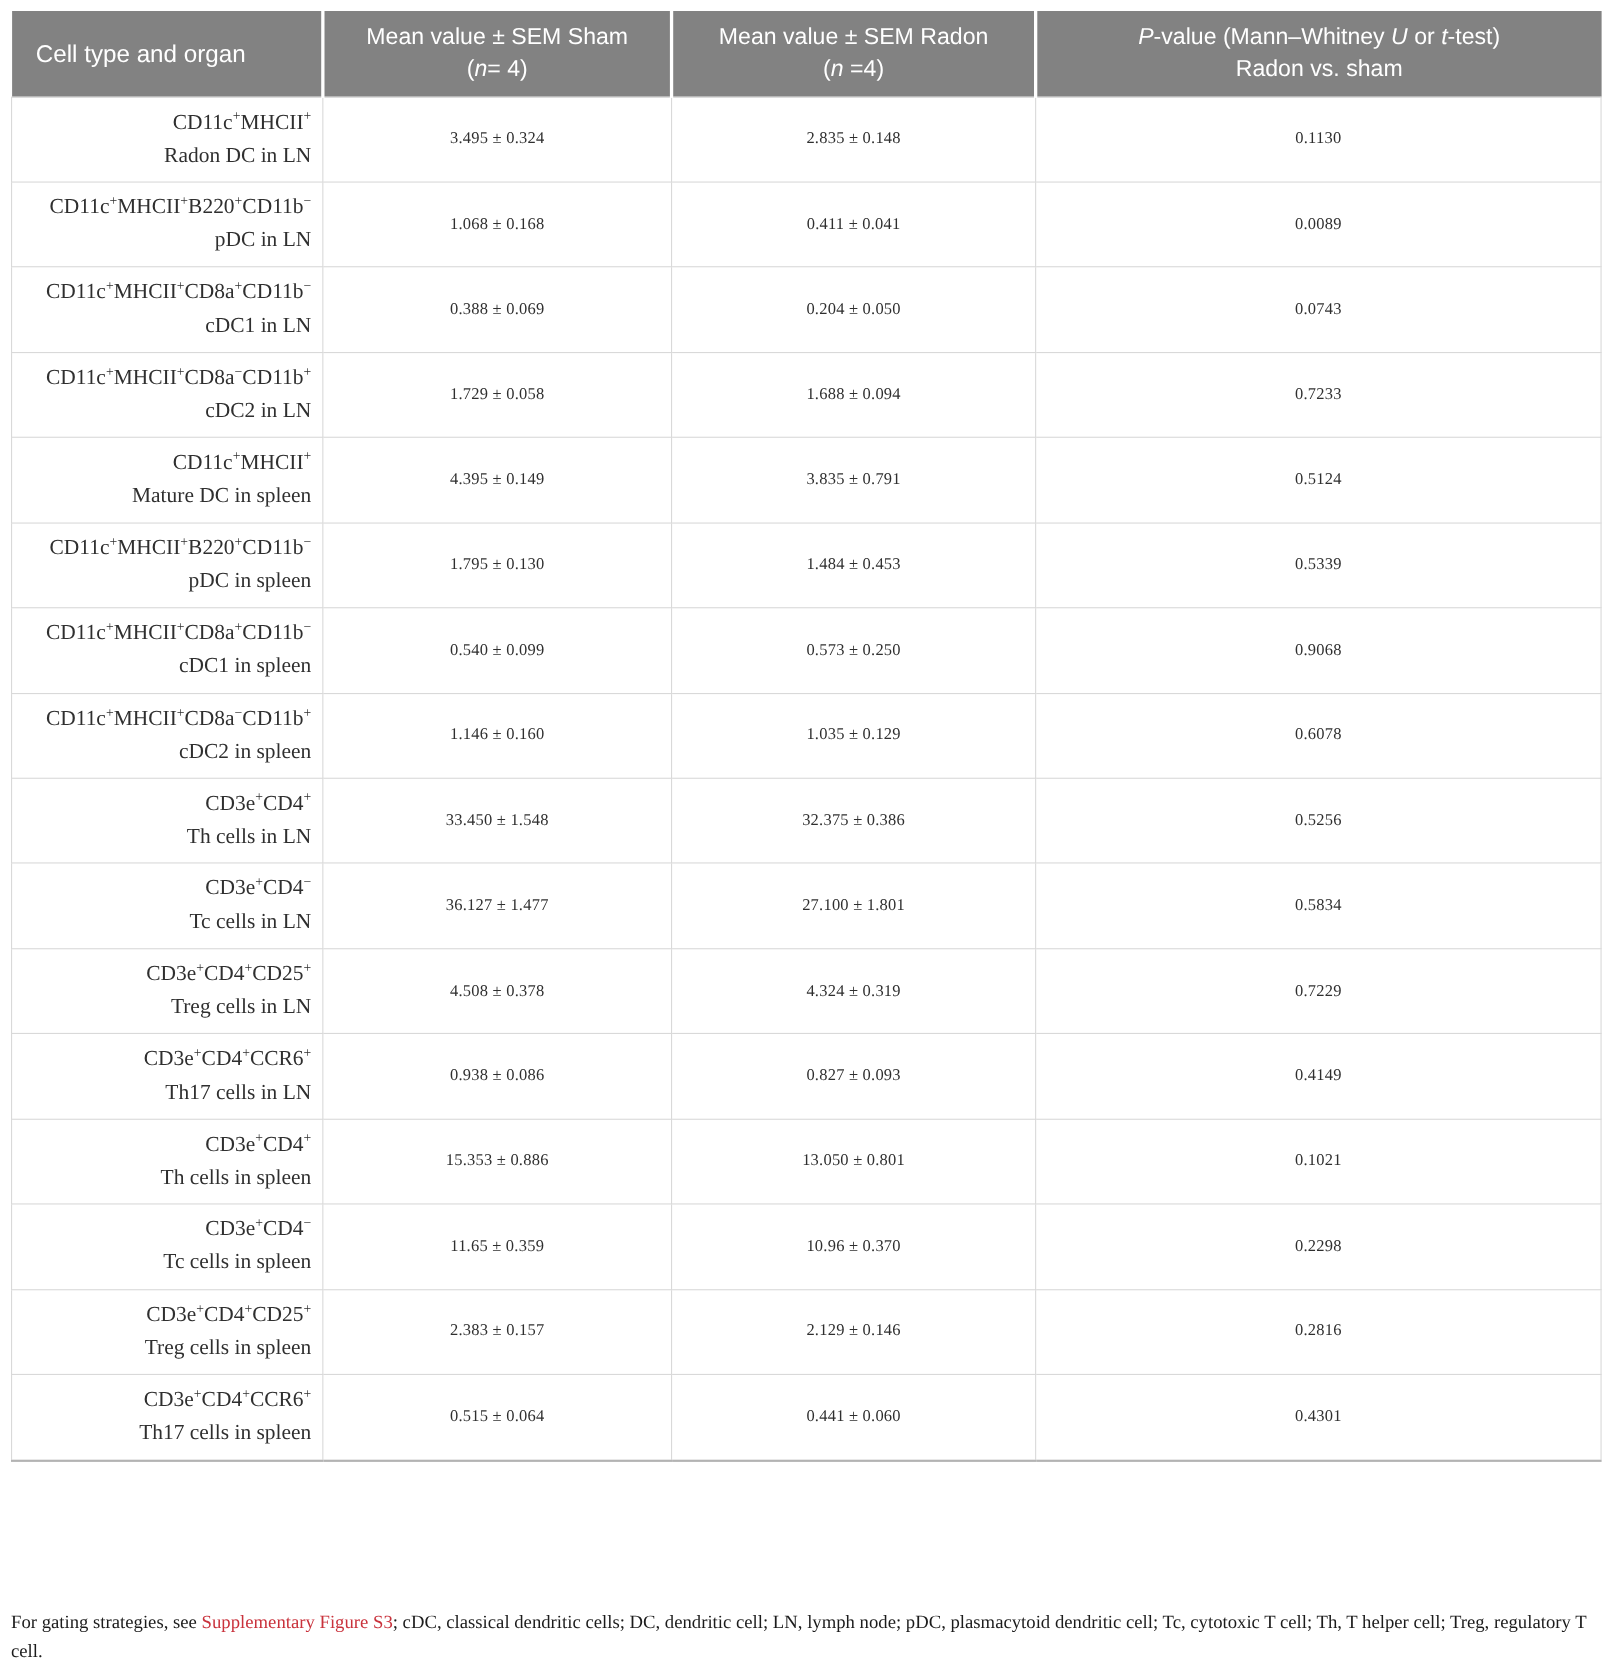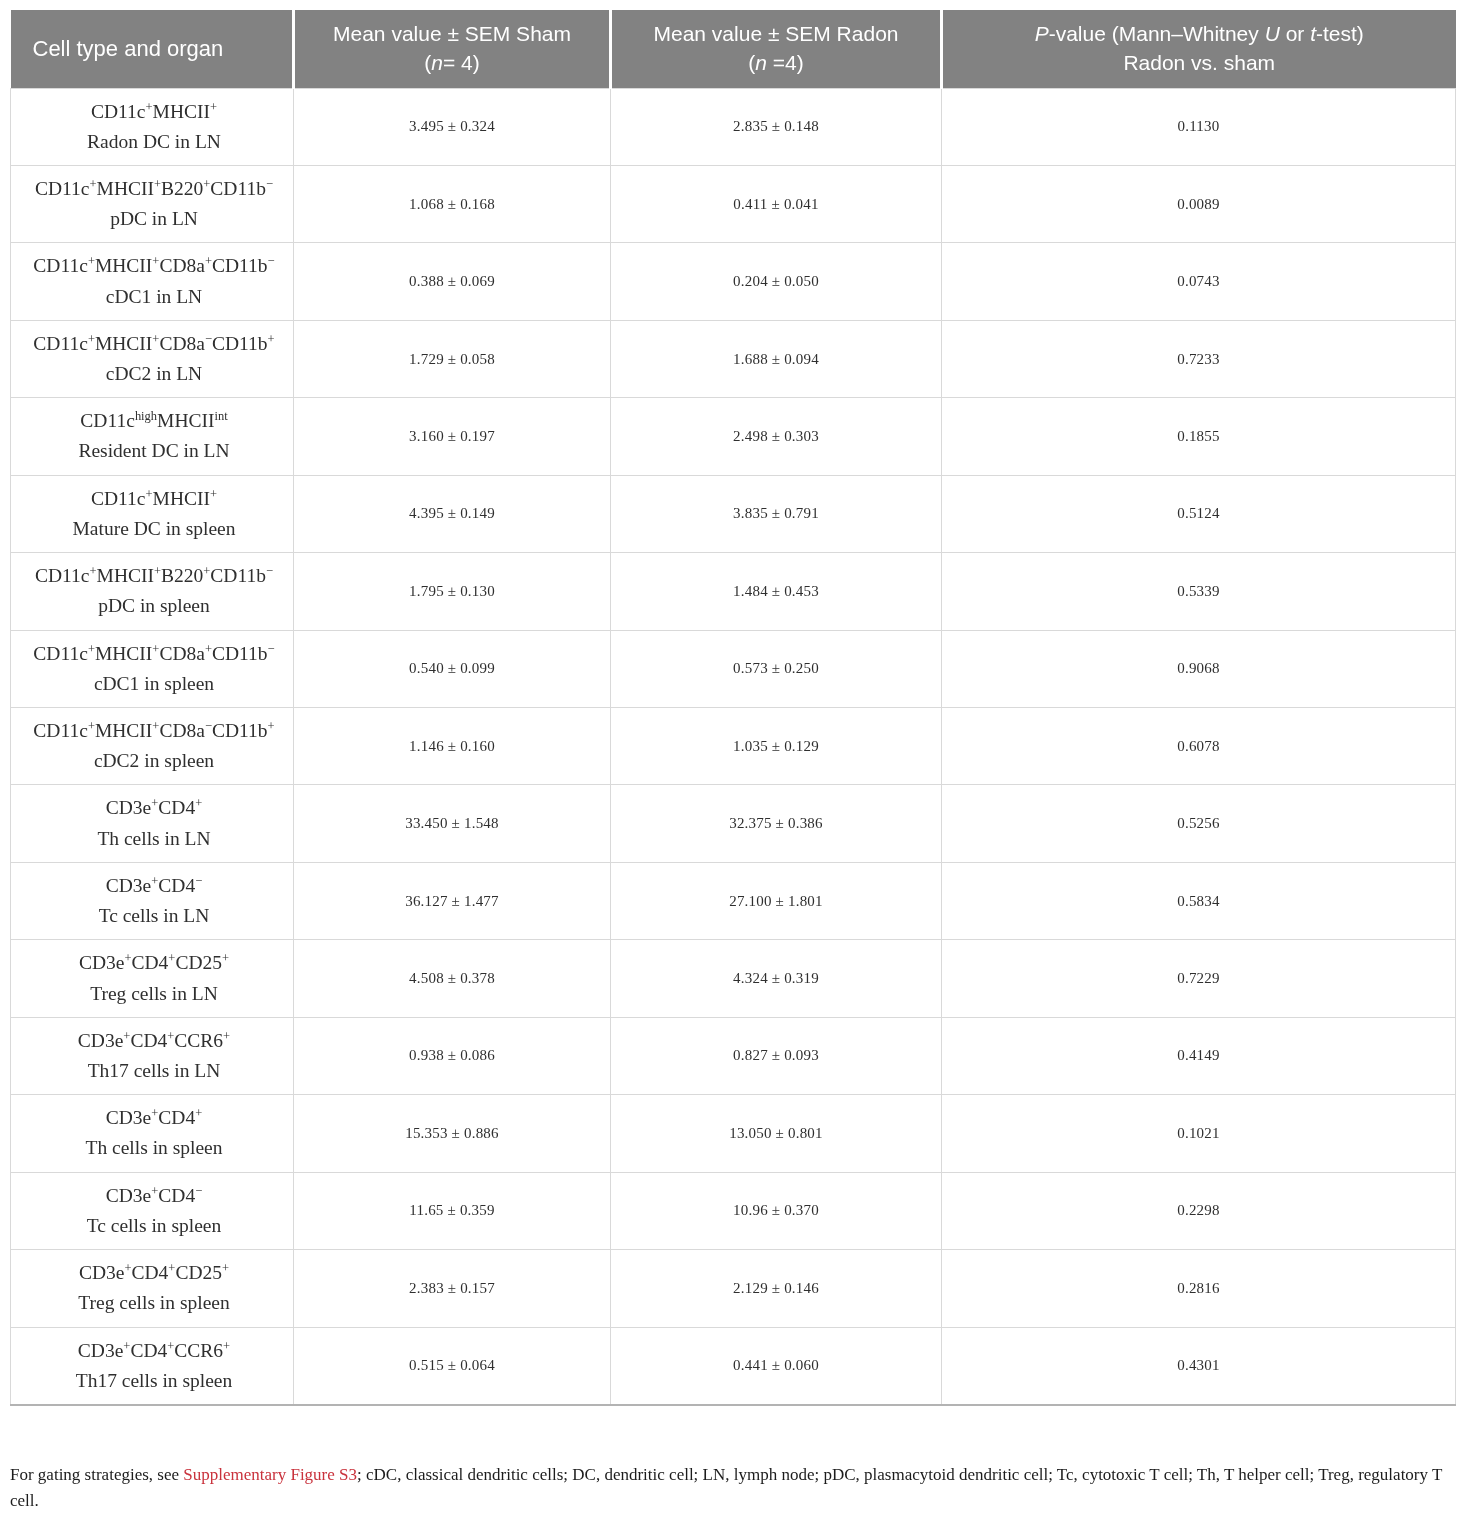--- a/index.html
+++ b/index.html
@@ -37,21 +37,21 @@
   .h-line{line-height:1.35;}
   tbody td{
     height:76px;
     border:1px solid var(--grid);
     vertical-align:middle;
     color:var(--body-text);
     background:#ffffff;
   }
   tbody tr:last-child td{border-bottom:2px solid var(--bottom-line);}
   td.cell-type{
-    text-align:center;
+    text-align:right;
     padding:8px 10px 8px 14px;
     font-size:19.5px;
     line-height:1.55;
   }
   td.value{
     text-align:center;
     font-size:15px;
     letter-spacing:0.2px;
   }
   sup{font-size:64%;line-height:0;}
@@ -129,29 +129,20 @@
             <td class="cell-type">
               <div>CD11c<sup>+</sup>MHCII<sup>+</sup>CD8a<sup>−</sup>CD11b<sup>+</sup></div>
               <div>cDC2 in LN</div>
             </td>
             <td class="value">1.729 ± 0.058</td>
             <td class="value">1.688 ± 0.094</td>
             <td class="value">0.7233</td>
           </tr>
           <tr>
             <td class="cell-type">
-              <div>CD11c<sup>high</sup>MHCII<sup>int</sup></div>
-              <div>Resident DC in LN</div>
-            </td>
-            <td class="value">3.160 ± 0.197</td>
-            <td class="value">2.498 ± 0.303</td>
-            <td class="value">0.1855</td>
-          </tr>
-          <tr>
-            <td class="cell-type">
               <div>CD11c<sup>+</sup>MHCII<sup>+</sup></div>
               <div>Mature DC in spleen</div>
             </td>
             <td class="value">4.395 ± 0.149</td>
             <td class="value">3.835 ± 0.791</td>
             <td class="value">0.5124</td>
           </tr>
           <tr>
             <td class="cell-type">
               <div>CD11c<sup>+</sup>MHCII<sup>+</sup>B220<sup>+</sup>CD11b<sup>−</sup></div>

